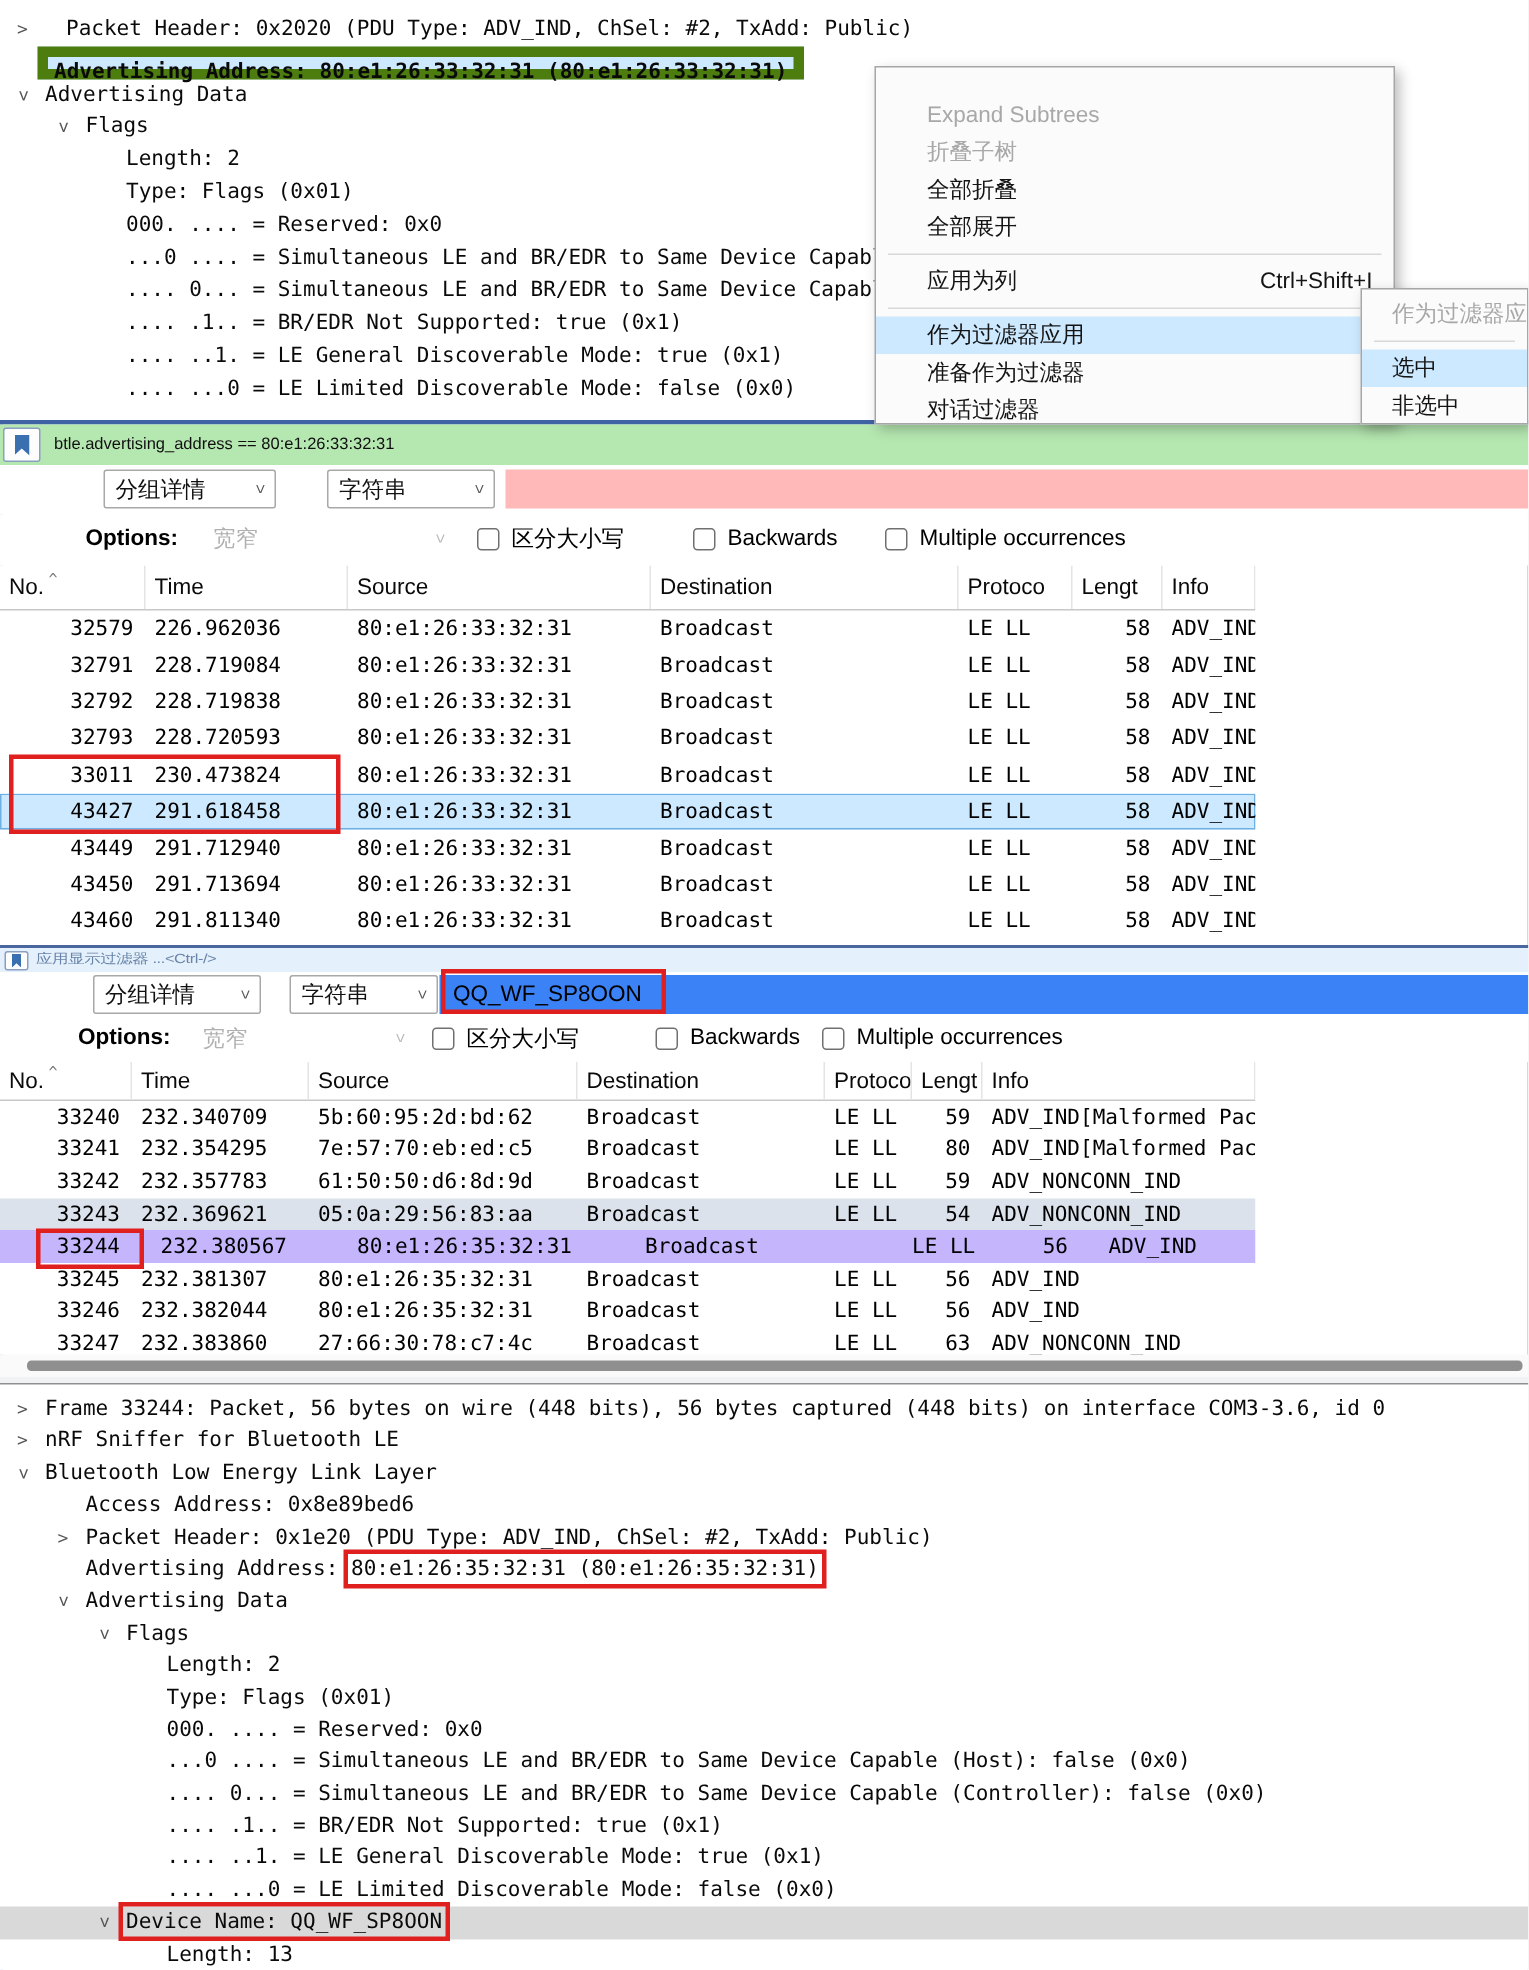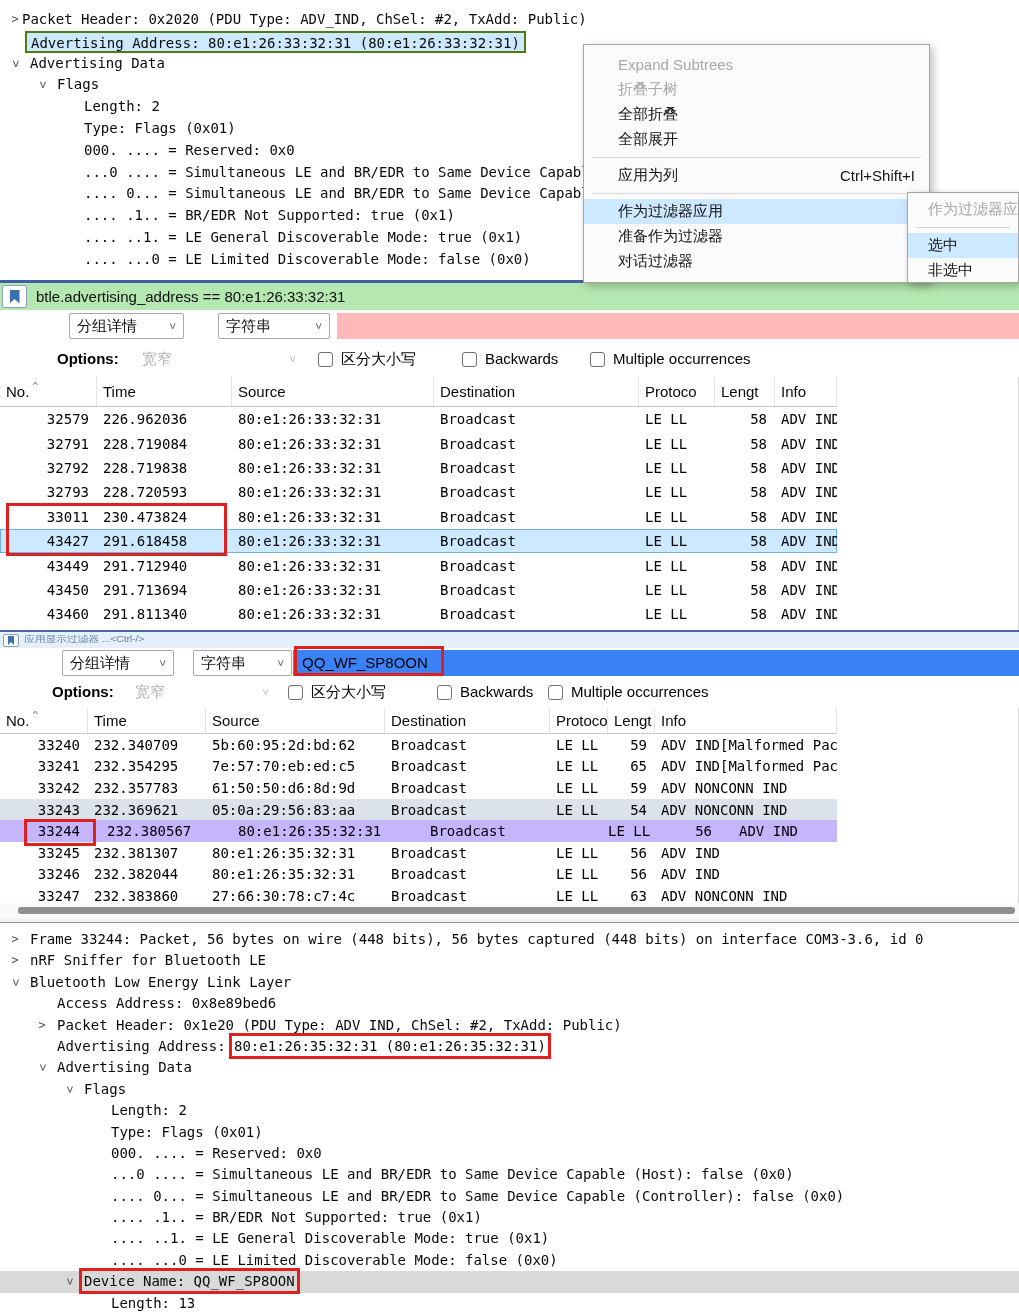--- a/index.html
+++ b/index.html
@@ -11,40 +11,40 @@
   .tree { position:absolute; left:0; width:1019px; background:#fff; overflow:hidden;
           font-family:"DejaVu Sans Mono", monospace; font-size:14px; color:#0a0a0a; }
   #top-tree   { top:0; height:280px; padding-top:9px; }
   #bottom-tree{ top:922px; height:391px; padding-top:6px; border-top:1px solid #8f8f8f; }
   .tl { position:relative; width:100%; }
   #top-tree .tl { height:21.8px; line-height:21.8px; }
   #bottom-tree .tl { height:21.4px; line-height:21.4px; }
   .arr { position:absolute; top:0; width:14px; text-align:center; color:#555; font-size:12px; }
   .arr.exp { transform:rotate(90deg); }
   .txt { position:absolute; top:0; white-space:pre; }
-  .tl.sel .txt { background:#cde9ff; border:2px solid #4d7c0f; padding:0 4px; margin-left:-5px; height:21.8px; }
+  .tl.sel .txt { background:#cde9ff; border:7px solid #4d7c0f; padding:0 4px; margin-left:-5px; height:21.8px;font-weight:bold; }
   .tl.devname { background:#d9d9d9; }
   .clipped-line { position:absolute; top:-14px; left:57px; white-space:pre; color:#333; }
   .redbox-inline { outline:3px solid #e01f1f; outline-offset:2px; }
 
   
   #frame-line1 { position:absolute; left:0; top:280px; width:1019px; height:3px; background:#3f62a5; }
   #stitch { position:absolute; left:0; top:630px; width:1019px; height:18px; background:#e4f0fb;
             border-top:2px solid #49679e; overflow:hidden; }
   #stitch .garble { position:absolute; left:24px; top:0; font-size:11px; color:#4a6a94; opacity:.8;
                     transform:scaleY(.8); white-space:nowrap; letter-spacing:-.3px; }
   #divider2 { position:absolute; left:0; top:918px; width:1019px; height:4px; background:#f0f2f4; }
 
   
   #filter-bar { position:absolute; left:0; top:283px; width:1019px; height:27px; background:#b5e7b0; }
   .bmk-btn { position:absolute; left:2px; top:2px; width:25px; height:23px; background:#fdfdfd;
              border:1px solid #8aa0c0; border-radius:2px; display:flex; align-items:center; justify-content:center; }
   .bmk { width:10px; height:14px; background:#3a6fb0;
          clip-path:polygon(0 0,100% 0,100% 100%,50% 68%,0 100%); }
-  #filter-bar .expr { position:absolute; left:36px; top:0; line-height:27px; font-size:15px; color:#101010; }
+  #filter-bar .expr { position:absolute; left:36px; top:0; line-height:27px; font-size:11px; color:#101010; }
   .find-row { position:absolute; left:0; width:1019px; background:#fff; }
   #find1 { top:310px; height:33px; }
   #find2 { top:648px; height:30px; }
   .combo { position:absolute; height:26px; background:#fff; border:1px solid #a8a8a8; border-radius:2px;
            display:flex; align-items:center; padding:0 7px; font-size:15px; color:#111; }
   .combo .chev, .chev { margin-left:auto; font-size:11px; color:#555; transform:rotate(90deg); display:inline-block; }
   .field { position:absolute; height:26px; line-height:26px; padding:0 9px; font-size:15px; color:#000; }
   .field.pink { background:#ffb9b9; }
   .field.green { background:#3b82f6; }
   .opt-row { position:absolute; left:0; width:1019px; background:#fff; }
@@ -82,41 +82,41 @@
 
   
   .annobox { position:absolute; border:3px solid #e01f1f; z-index:50; pointer-events:none; }
   #redbox-t1 { left:6px; top:503px; width:221px; height:53px; }
   #redbox-find2 { left:294px; top:646px; width:150px; height:30px; }
   #redbox-t2 { left:24px; top:819px; width:72px; height:27px; }
 
   
   .menu { position:absolute; background:#fbfbfb; border:1px solid #a6a6a6; overflow:hidden; z-index:60;
           box-shadow:3px 3px 8px rgba(0,0,0,.25); font-size:15px; color:#141414; }
-  #context-menu { left:583px; top:44px; width:347px; height:239px; padding-top:7px; }
+  #context-menu { left:583px; top:44px; width:347px; height:239px; padding-top:19px; }
   #context-submenu { left:907px; top:192px; width:112px; height:91px; padding-top:3px; }
   .mi { position:relative; height:25px; display:flex; align-items:center; padding:0 14px 0 34px; white-space:nowrap; }
   #context-submenu .mi { padding:0 8px 0 20px; height:25px; }
   #context-submenu .mi.hdr { height:26px; }
   .mi.dis { color:#a8a8a8; }
   .mi.hi { background:#cde9ff; }
   .msc { margin-left:auto; }
   .mar { margin-left:auto; font-size:10px; color:#222; }
   .msep { height:1px; background:#d8d8d8; margin:5px 8px; }
 </style>
 </head>
 <body>
 
 <div id="page">
 
   <div id="top-tree" class="tree">
     <div class="clipped-line">Access Address: 0x8e89bed6</div>
   <div class="tl">
         <span class="arr" style="left: 8px;">&gt;</span>
-        <span class="txt" style="left: 22px;">Packet Header: 0x2020 (PDU Type: ADV_IND, ChSel: #2, TxAdd: Public)</span>
+        <span class="txt" style="left: 44px;">Packet Header: 0x2020 (PDU Type: ADV_IND, ChSel: #2, TxAdd: Public)</span>
       </div>
       <div class="tl sel">
         <span class="txt" style="left: 30px;">Advertising Address: 80:e1:26:33:32:31 (80:e1:26:33:32:31)</span>
       </div>
       <div class="tl">
         <span class="arr exp" style="left: 8px;">&gt;</span>
         <span class="txt" style="left: 30px;">Advertising Data</span>
       </div>
       <div class="tl">
         <span class="arr exp" style="left: 35px;">&gt;</span>
@@ -351,21 +351,21 @@
         <div class="td">LE LL</div>
         <div class="td num">59</div>
         <div class="td">ADV_IND[Malformed Packet]</div>
       </div>
       <div class="tr grid2">
         <div class="td num">33241</div>
         <div class="td">232.354295</div>
         <div class="td">7e:57:70:eb:ed:c5</div>
         <div class="td">Broadcast</div>
         <div class="td">LE LL</div>
-        <div class="td num">65</div>
+        <div class="td num">80</div>
         <div class="td">ADV_IND[Malformed Packet]</div>
       </div>
       <div class="tr grid2">
         <div class="td num">33242</div>
         <div class="td">232.357783</div>
         <div class="td">61:50:50:d6:8d:9d</div>
         <div class="td">Broadcast</div>
         <div class="td">LE LL</div>
         <div class="td num">59</div>
         <div class="td">ADV_NONCONN_IND</div>

